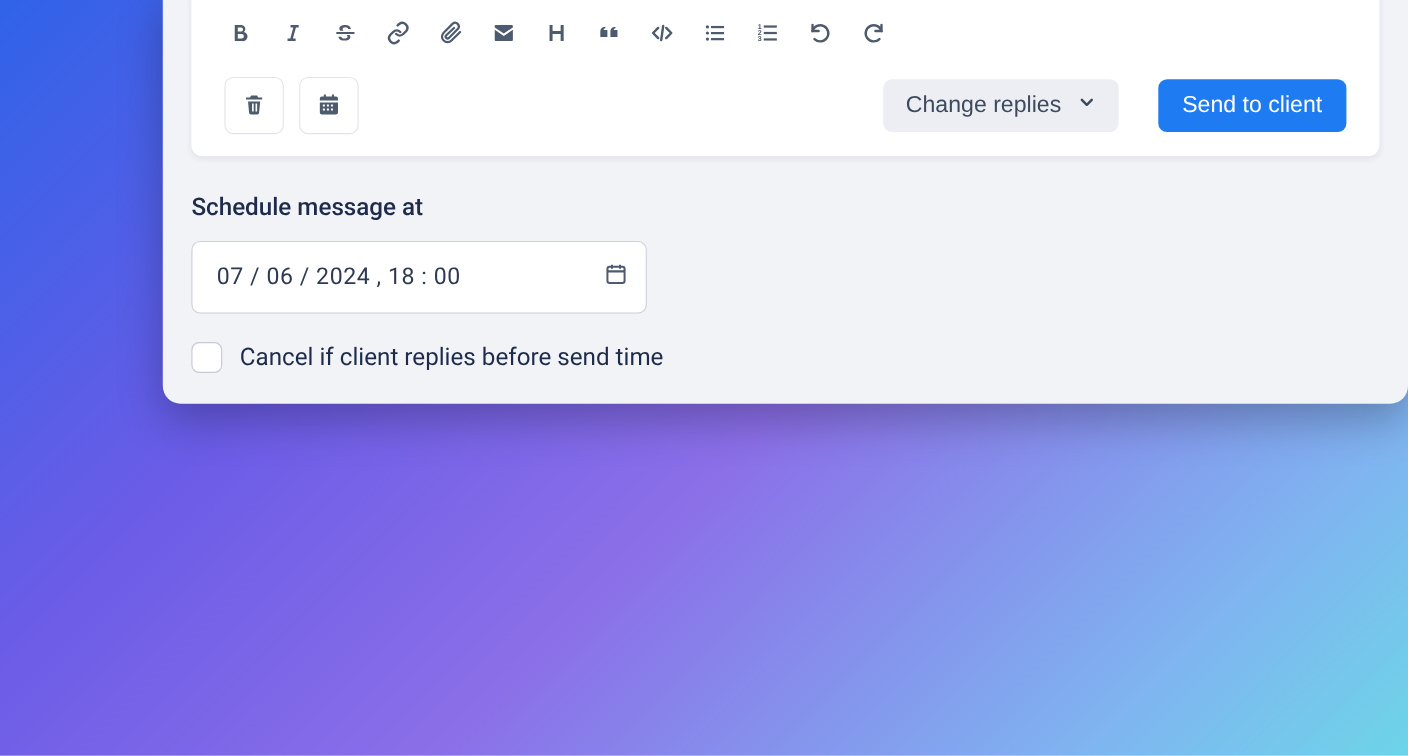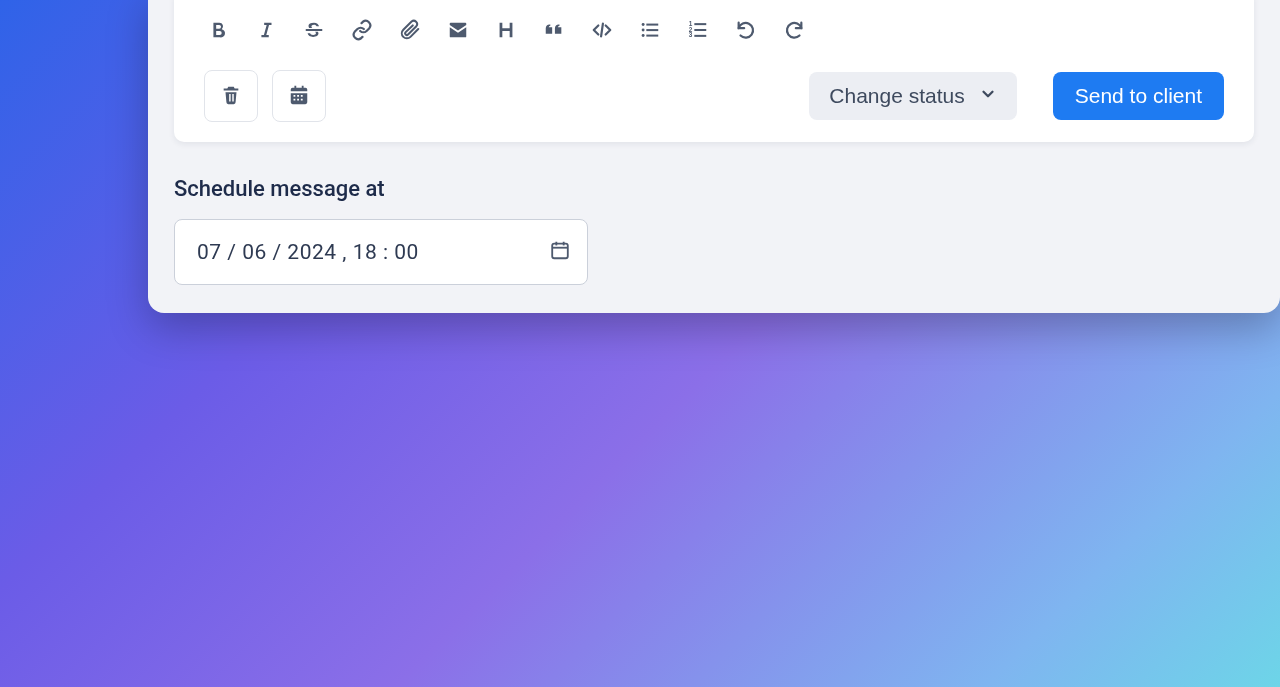--- a/index.html
+++ b/index.html
@@ -226,21 +226,21 @@
       </button>
       <button class="icon-square">
         <span>
           <svg viewBox="0 0 24 24" fill="currentColor">
               <path d="M7 2h2v2h6V2h2v2h2a2 2 0 0 1 2 2v2H3V6a2 2 0 0 1 2-2h2V2zM3 10h18v10a2 2 0 0 1-2 2H5a2 2 0 0 1-2-2V10zm3 2v2h2v-2H6zm4 0v2h2v-2h-2zm4 0v2h2v-2h-2zM6 16v2h2v-2H6zm4 0v2h2v-2h-2zm4 0v2h2v-2h-2z"></path>
             </svg>
         </span>
       </button>
       <div class="spacer"></div>
       <button class="status-btn">
-        <span>Change status</span>
+        <span>Change replies</span>
         <span>
           <svg viewBox="0 0 24 24" fill="none" stroke="currentColor" stroke-width="3" stroke-linecap="round" stroke-linejoin="round">
               <polyline points="6 9 12 15 18 9"></polyline>
             </svg>
         </span>
       </button>
       <button class="send-btn">
         <span>Send to client</span>
       </button>
     </div>
@@ -253,15 +253,19 @@
       <span class="value">07 / 06 / 2024 ,  18 : 00</span>
       <span>
         <svg viewBox="0 0 24 24" fill="none" stroke="currentColor" stroke-width="2">
             <rect x="3.5" y="5" width="17" height="16" rx="2.2"></rect>
             <line x1="3.5" y1="9.5" x2="20.5" y2="9.5"></line>
             <line x1="8" y1="3" x2="8" y2="7"></line>
             <line x1="16" y1="3" x2="16" y2="7"></line>
           </svg>
       </span>
     </div>
+    <div class="check-row">
+      <button class="checkbox"></button>
+      <span class="check-label">Cancel if client replies before send time</span>
+    </div>
   </div>
 
 </div>
 
 </body></html>

